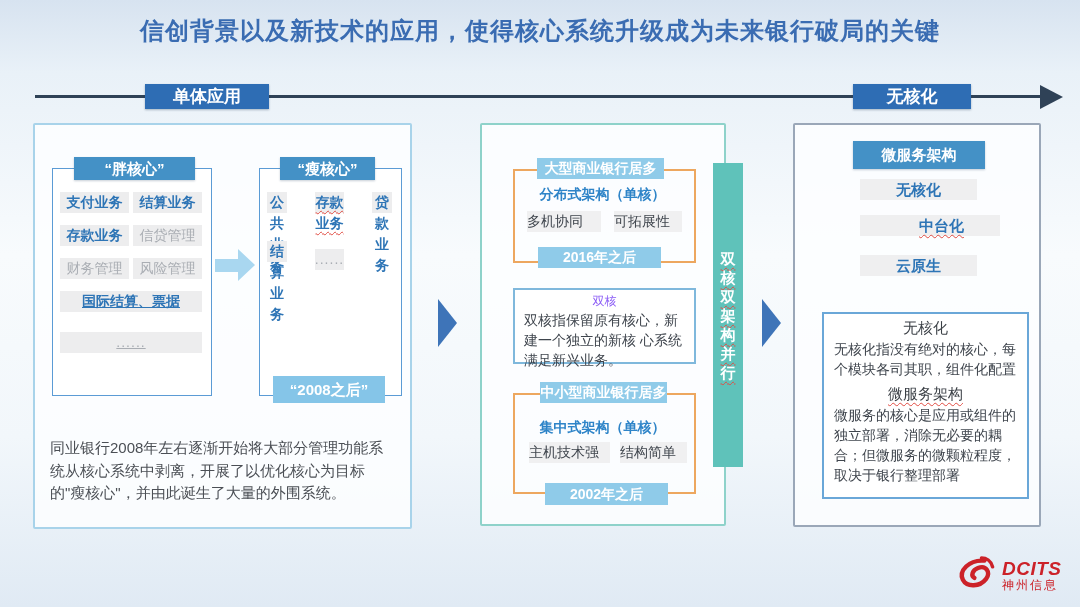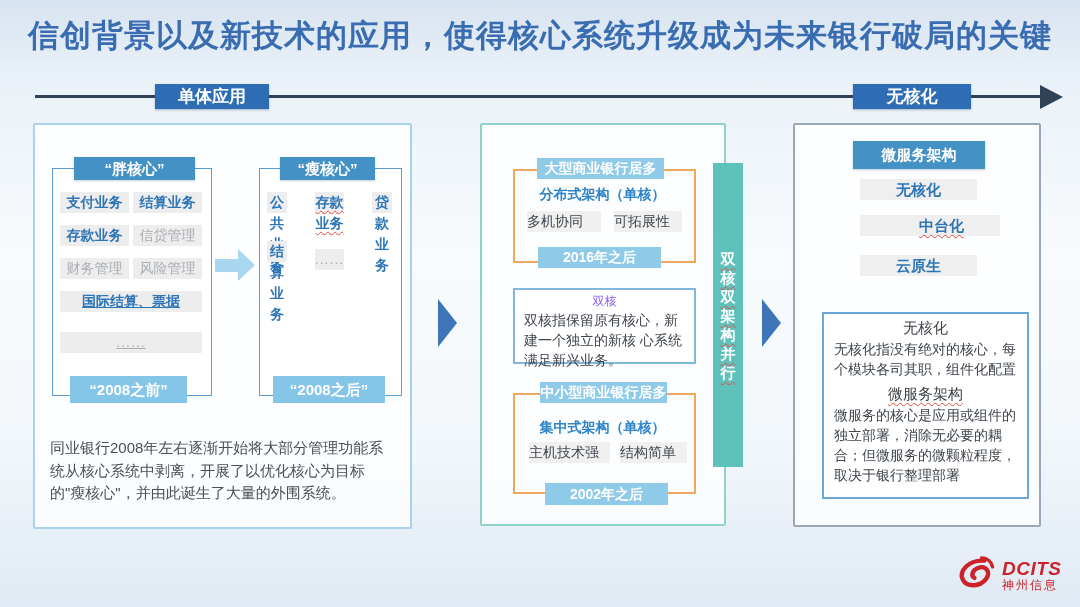--- a/index.html
+++ b/index.html
@@ -4,31 +4,31 @@
 <style>
   html,body{margin:0;padding:0;}
   body{font-family:"Liberation Sans","DejaVu Sans",sans-serif;}
   #slide{
     position:relative;width:1080px;height:607px;overflow:hidden;
     background:linear-gradient(180deg,#d7e3f0 0%,#e9f1f8 12%,#f8fbfd 42%,#f2f7fb 72%,#e0eaf4 100%);
   }
   
   .title{
     position:absolute;top:15px;left:0;width:100%;text-align:center;
-    color:#3a6cb2;font-size:31px;font-weight:bold;letter-spacing:1px;
+    color:#3a6cb2;font-size:24px;font-weight:bold;letter-spacing:1px;
   }
   
   .tl-line{position:absolute;left:35px;top:95px;width:1006px;height:3px;background:#2f4257;}
   .tl-head{position:absolute;left:1040px;top:85px;width:0;height:0;
     border-left:23px solid #2f4257;border-top:12px solid transparent;border-bottom:12px solid transparent;}
   .stage{
     position:absolute;top:84px;height:25px;line-height:25px;background:#2e6db4;color:#fff;
     font-size:17px;font-weight:bold;text-align:center;box-shadow:0 1px 2px rgba(30,60,90,.35);
   }
-  #stage1{left:155px;width:114px;}
+  #stage1{left:145px;width:124px;}
   #stage2{left:538px;width:118px;}
   #stage3{left:853px;width:118px;}
   
   .panel{position:absolute;top:123px;border-radius:2px;background:rgba(253,254,255,.85);}
   #panel-left{left:33px;width:375px;height:402px;border:2px solid #a8d3ea;}
   #panel-mid{left:480px;width:242px;height:399px;border:2px solid #8ed2ca;}
   #panel-right{left:793px;width:244px;height:400px;border:2px solid #9aa7b8;}
   
   .corebox{position:absolute;border:1px solid #5b9bd5;background:#fff;}
   #fatbox{left:17px;top:43px;width:158px;height:226px;}
@@ -128,21 +128,20 @@
     <div class="grid2">
       <div class="itm blue">支付业务</div>
       <div class="itm blue">结算业务</div>
       <div class="itm blue">存款业务</div>
       <div class="itm gray">信贷管理</div>
       <div class="itm gray">财务管理</div>
       <div class="itm gray">风险管理</div>
       <div class="itm blue wide">国际结算、票据</div>
       <div class="itm gray wide dots">......</div>
     </div>
-    <div class="ftr-blue" id="fatftr">“2008之前”</div>
 
     <div class="fatarrow-rect"></div>
     <div class="fatarrow-tri"></div>
 
     <div class="corebox" id="thinbox"></div>
     <div class="hdr-blue" id="thinhdr">“瘦核心”</div>
     <div class="grid1">
       <div class="itm blue">公共业务</div>
       <div class="itm blue misspell">存款业务</div>
       <div class="itm blue">贷款业务</div>

